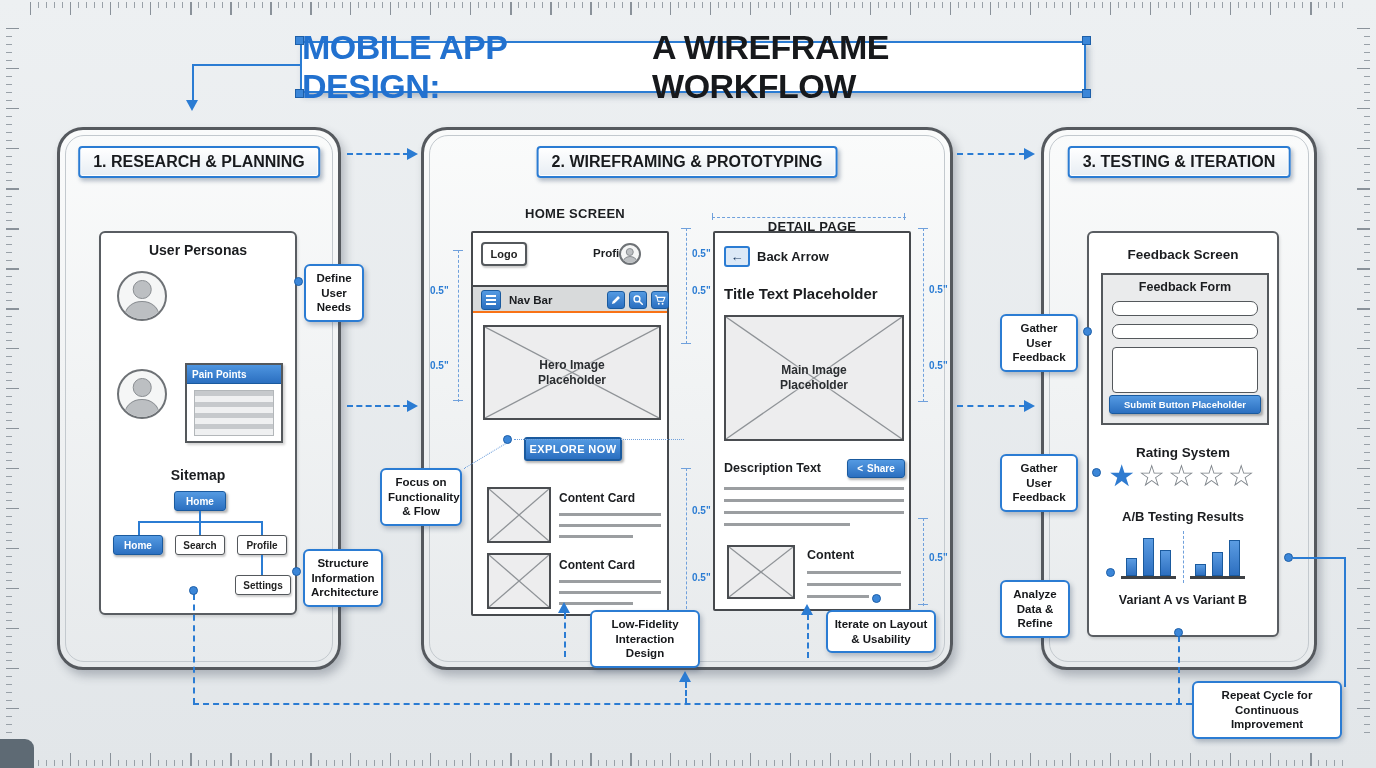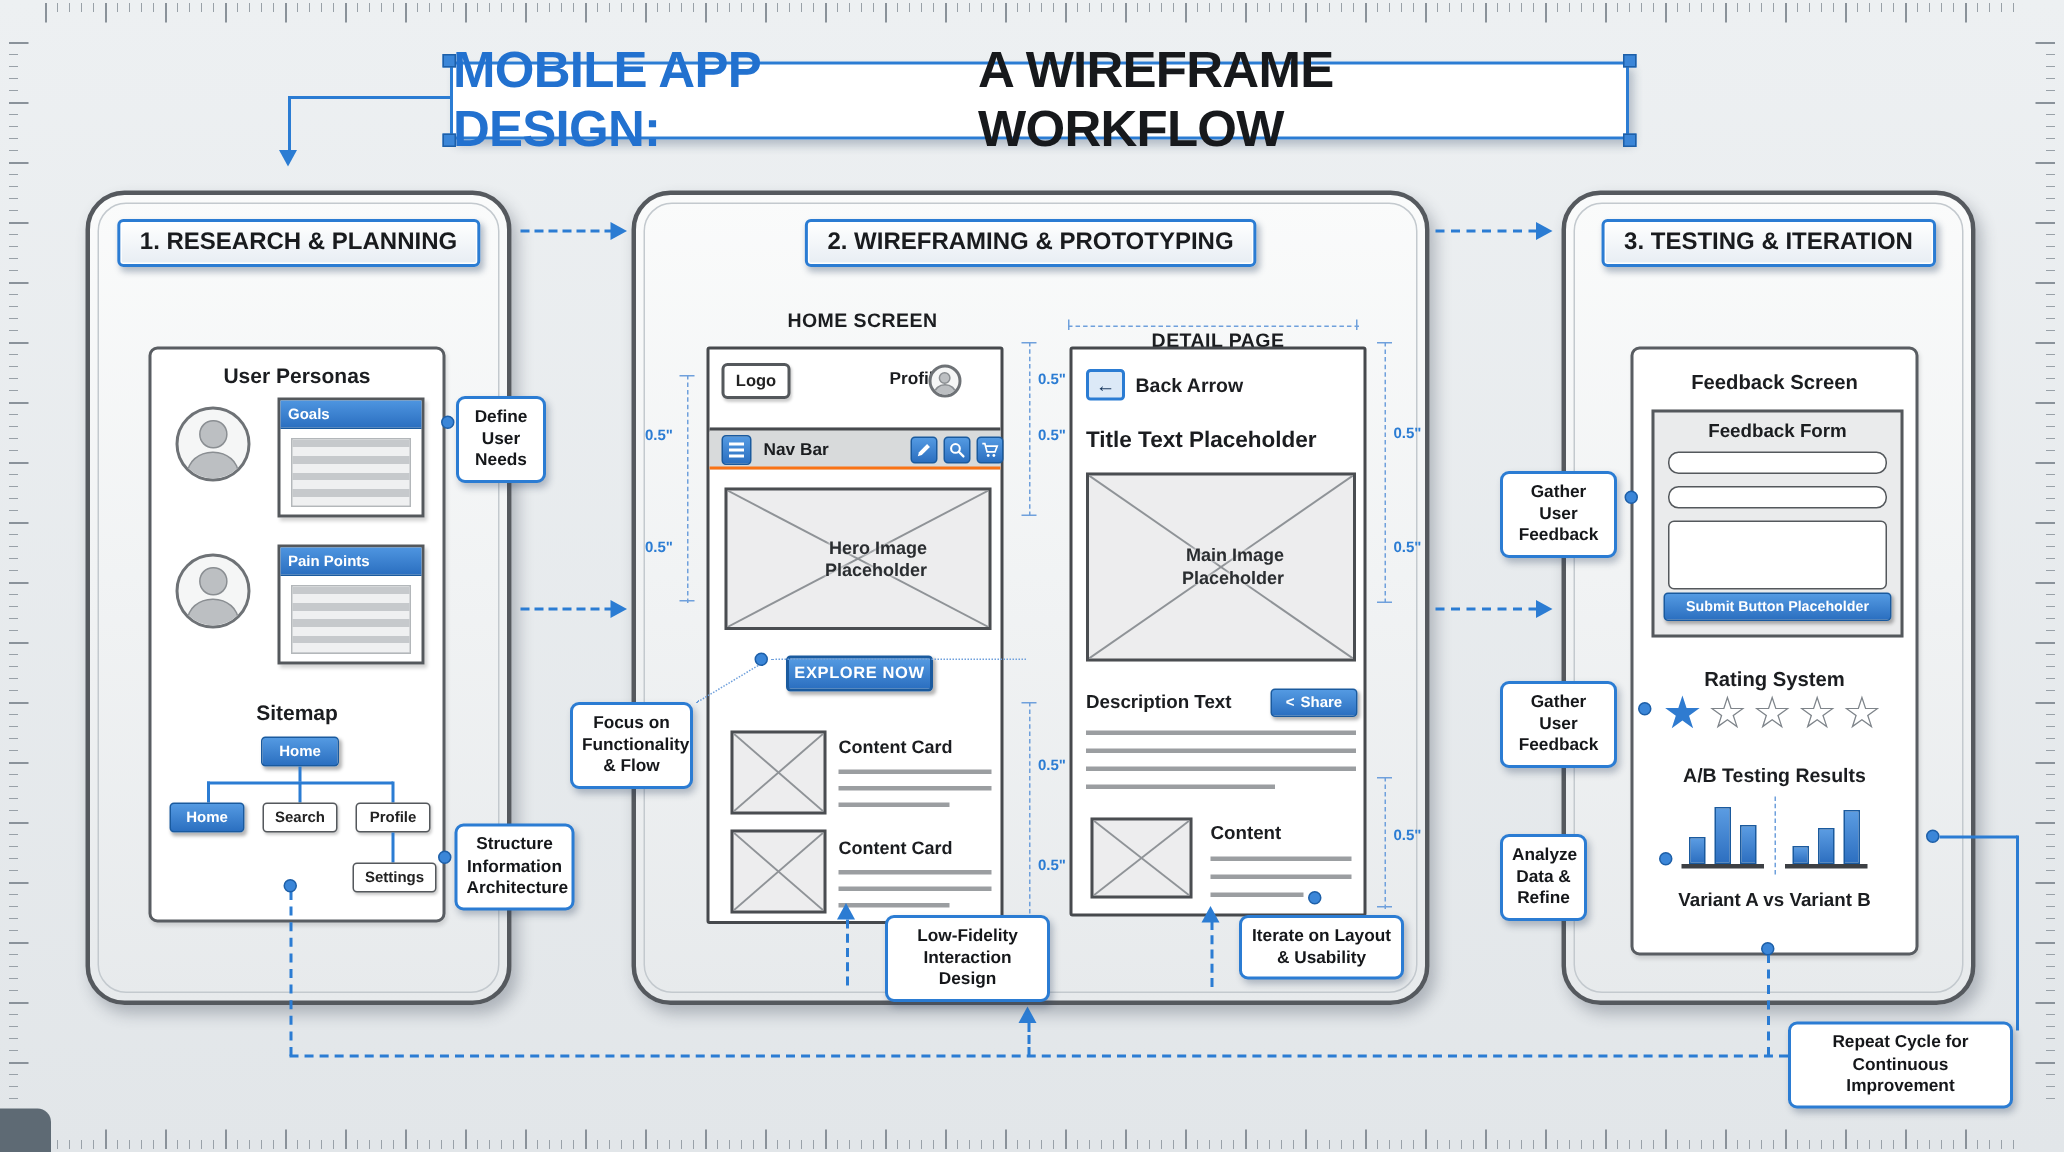--- a/index.html
+++ b/index.html
@@ -52,21 +52,21 @@
 .pcard-head{height:19px;background:linear-gradient(180deg,#4e95e0,#2b6fc0);color:#fff;font-weight:bold;font-size:10px;display:flex;align-items:center;padding:0 5px;border-bottom:1.5px solid #1a5a9e}
 .lined{margin:6px 7px;height:46px;background:repeating-linear-gradient(180deg,#c6c9cc 0 5px,#eff0f1 5px 11px);border:1px solid #b3b7ba}
 
 .treeline-v{position:absolute;border-left:2px solid #2b7cd3}
 .treeline-h{position:absolute;border-top:2px solid #2b7cd3}
 .node{font-size:10px;height:20px}
 
 .xbox{position:absolute;background:#ededee;border:2px solid #4a4d51;display:flex;align-items:center;justify-content:center}
 .xsvg{position:absolute;inset:0;width:100%;height:100%}
 .xsvg line{stroke:#8f9397;stroke-width:1.3}
-.xlabel{position:relative;z-index:1;font-weight:bold;font-size:12px;text-align:right;line-height:1.25;color:#2a2d30;text-shadow:0 0 3px #ededee,0 0 3px #ededee}
+.xlabel{position:relative;z-index:1;font-weight:bold;font-size:12px;text-align:center;line-height:1.25;color:#2a2d30;text-shadow:0 0 3px #ededee,0 0 3px #ededee}
 .tline{position:absolute;height:2.5px;background:#9b9ea1}
 .navbar{position:absolute;left:0;right:0;background:#d8dadb;border-top:2px solid #46494d;border-bottom:2px solid #f97316;display:flex;align-items:center}
 .navicon{position:absolute;width:18px;height:18px;border-radius:3px;background:linear-gradient(180deg,#549ae2,#2b6fc0);border:1.5px solid #1a5a9e;display:flex;align-items:center;justify-content:center}
 .navicon svg{width:12px;height:12px}
 .burger{position:absolute;width:20px;height:20px;border-radius:3px;background:linear-gradient(180deg,#549ae2,#2b6fc0);border:1.5px solid #1a5a9e}
 .burger::before{content:"";position:absolute;left:4px;right:4px;top:4px;height:2px;background:#fff;box-shadow:0 4px 0 #fff,0 8px 0 #fff}
 
 .formfield{position:absolute;background:#fff;border:1.5px solid #54585c;border-radius:7px}
 .star{font-size:30px;line-height:30px;letter-spacing:3px}
 .star.filled{color:#2f7bd0}
@@ -126,24 +126,20 @@
   <div class="dash-h" style="left:347px;top:405px;width:62px"></div>
   <div class="arr-r" style="left:407px;top:400px"></div>
   <div class="dash-h" style="left:957px;top:405px;width:68px"></div>
   <div class="arr-r" style="left:1024px;top:400px"></div>
 
   <div class="phone" style="left:57px;top:127px;width:284px;height:543px">
     <div class="phase">1. RESEARCH &amp; PLANNING</div>
     <div class="screen" style="left:39px;top:101px;width:198px;height:384px">
       <div class="abs bold ctr" style="left:0;right:0;top:9px;font-size:14px">User Personas</div>
       <div class="avatar" style="left:16px;top:38px;width:50px;height:50px"></div>
-      <div class="pcard" style="left:84px;top:32px;width:98px;height:80px">
-        <div class="pcard-head">Goals</div>
-        <div class="lined"></div>
-      </div>
       <div class="avatar" style="left:16px;top:136px;width:50px;height:50px"></div>
       <div class="pcard" style="left:84px;top:130px;width:98px;height:80px">
         <div class="pcard-head">Pain Points</div>
         <div class="lined"></div>
       </div>
       <div class="abs bold ctr" style="left:0;right:0;top:234px;font-size:14px">Sitemap</div>
       <div class="abs bluebtn node" style="left:73px;top:258px;width:52px">Home</div>
       <div class="treeline-v" style="left:98px;top:278px;height:10px"></div>
       <div class="treeline-h" style="left:37px;top:288px;width:124px"></div>
       <div class="treeline-v" style="left:37px;top:288px;height:14px"></div>
@@ -333,21 +329,21 @@
           </div>
       </div>
       <div class="abs bold ctr" style="left:0;right:0;top:360px;font-size:12.5px">Variant A vs Variant B</div>
     </div>
   </div>
 
   <div class="callout" style="left:1000px;top:314px;width:78px">Gather User Feedback</div>
   <div class="dot" style="left:1083px;top:327px"></div>
   <div class="callout" style="left:1000px;top:454px;width:78px">Gather User Feedback</div>
   <div class="dot" style="left:1092px;top:468px"></div>
-  <div class="callout" style="left:1000px;top:556px;width:58px">Analyze Data &amp; Refine</div>
+  <div class="callout" style="left:1000px;top:580px;width:70px">Analyze Data &amp; Refine</div>
   <div class="dot" style="left:1106px;top:568px"></div>
 
   <div class="dot" style="left:1284px;top:553px"></div>
   <div class="sline-h" style="left:1293px;top:557px;width:52px"></div>
   <div class="sline-v" style="left:1344px;top:557px;height:130px"></div>
 
   <div class="dot" style="left:189px;top:586px"></div>
   <div class="dash-v" style="left:193px;top:594px;height:110px"></div>
   <div class="dash-h" style="left:193px;top:703px;width:999px"></div>
   <div class="dot" style="left:1174px;top:628px"></div>

